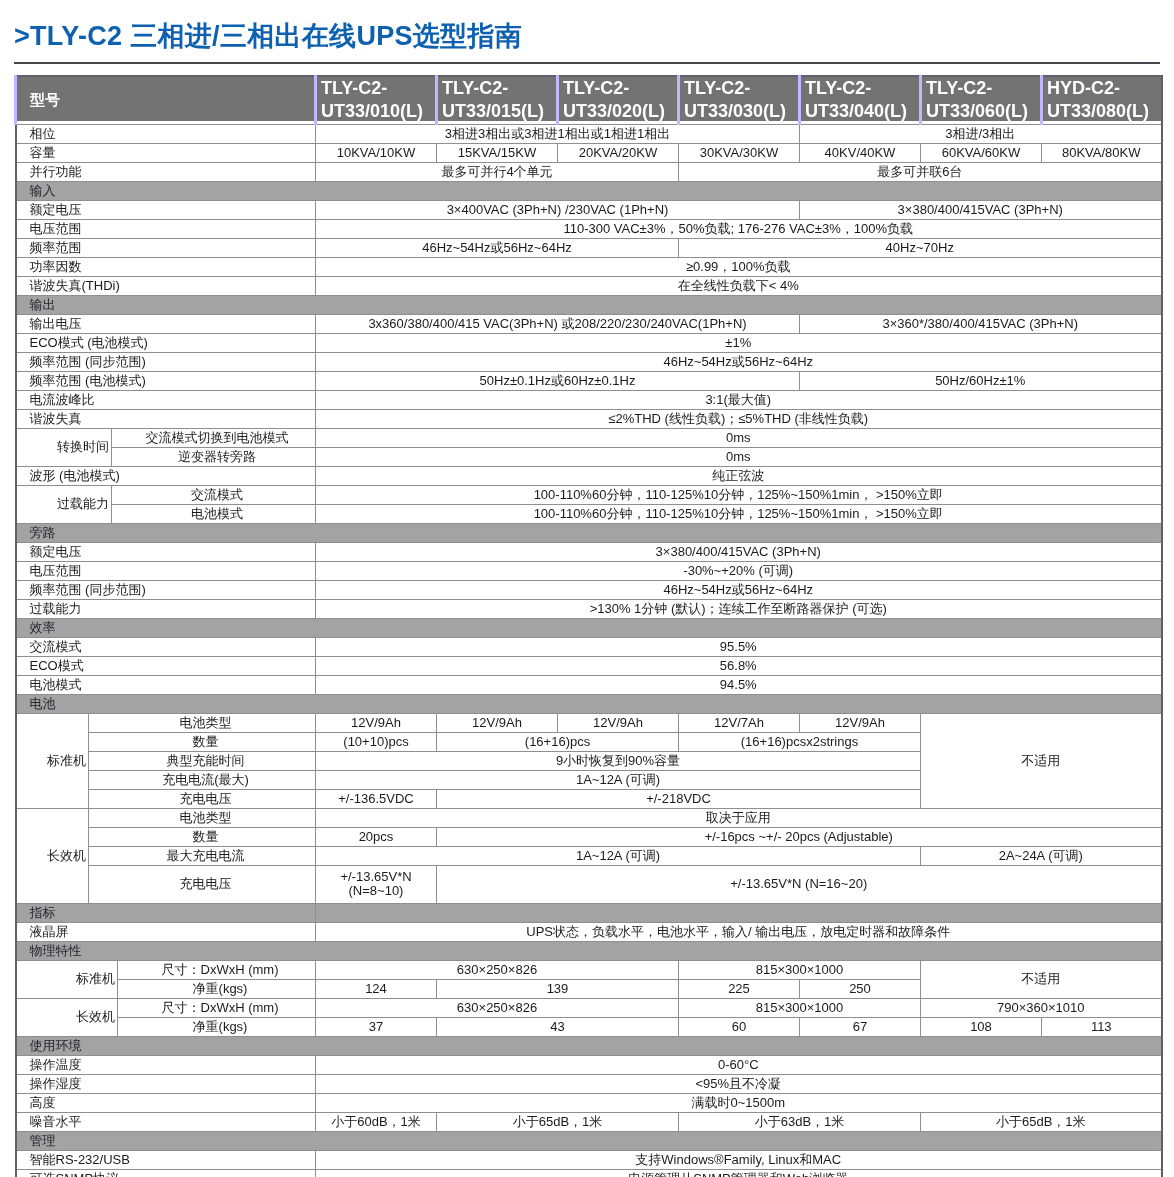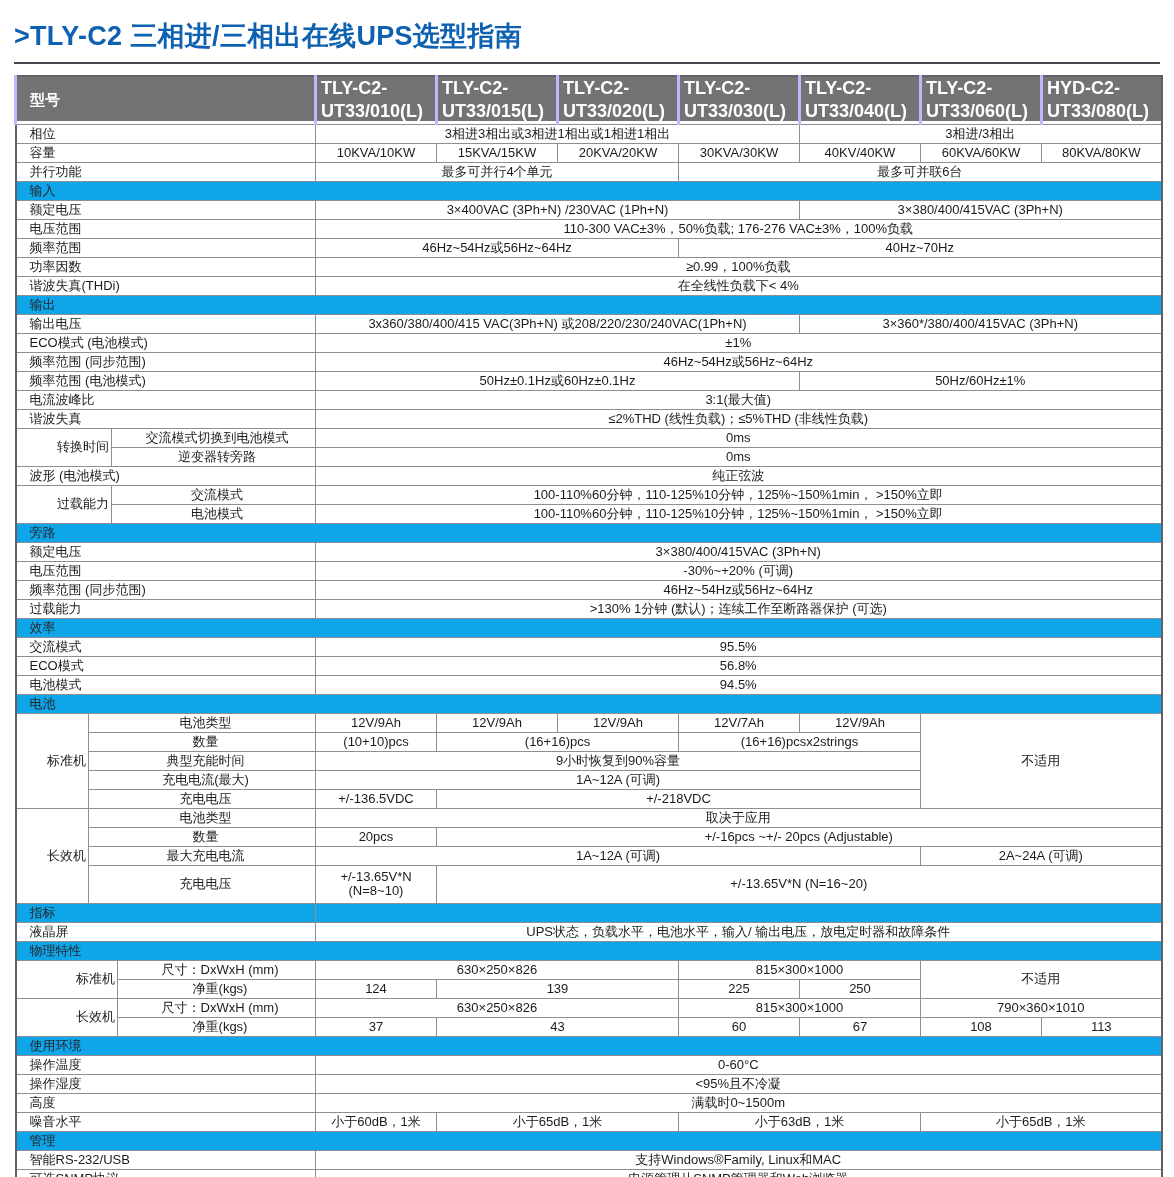--- a/index.html
+++ b/index.html
@@ -7,21 +7,21 @@
   .page{width:1174px;height:1177px;box-sizing:border-box;padding:16px 14px 0 14px;background:#fff;overflow:hidden;}
   .title{color:#0D61B0;font-size:27px;font-weight:bold;margin:2px 0 8px 0;letter-spacing:.3px;}
   .rule{height:2px;background:#45464e;margin:0 0 11px 0;width:1146px;}
   table.spec{border-collapse:collapse;table-layout:fixed;width:1146px;border:2px solid #5f6068;}
   td{border:1px solid #8d8e96;font-size:13px;color:#1b1b1b;padding:0 4px;height:18px;line-height:1.12;
      vertical-align:middle;white-space:pre-line;overflow:hidden;}
   td.lab{text-align:left;padding-left:13px;}
   td.sub{text-align:center;padding-left:11px;}
   td.grp{text-align:right;padding:0 2px;}
   td.val{text-align:center;}
-  td.sec{background:#0ea5e9;text-align:left;padding-left:13px;color:#26262b;margin-top:34px;}
+  td.sec{background:#a3a3a3;text-align:left;padding-left:13px;color:#26262b;margin-top:34px;}
   td.head,td.hlab{background:#737373;color:#ffffff;font-weight:bold;border-left:3px solid #c4b5fd;
      border-right:1px solid #c3d2e6;box-shadow:inset 0 -3px 0 #ffffff;}
   td.head{text-align:left;font-size:18px;line-height:1.3;}
   td.hlab{text-align:left;font-size:15px;padding-left:13px;}
 </style>
 </head>
 <body>
 
 <div class="page">
   <div class="title">&gt;TLY-C2 三相进/三相出在线UPS选型指南</div>

